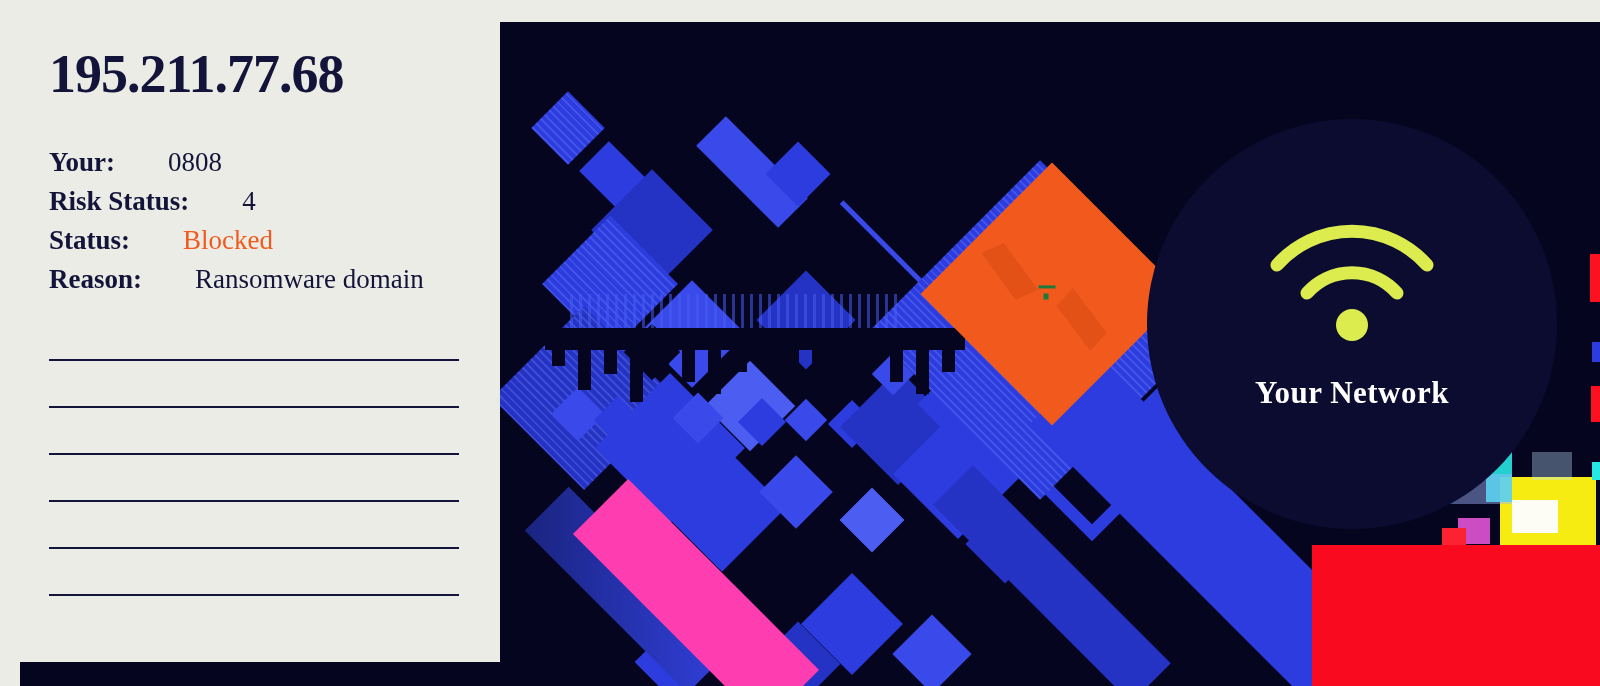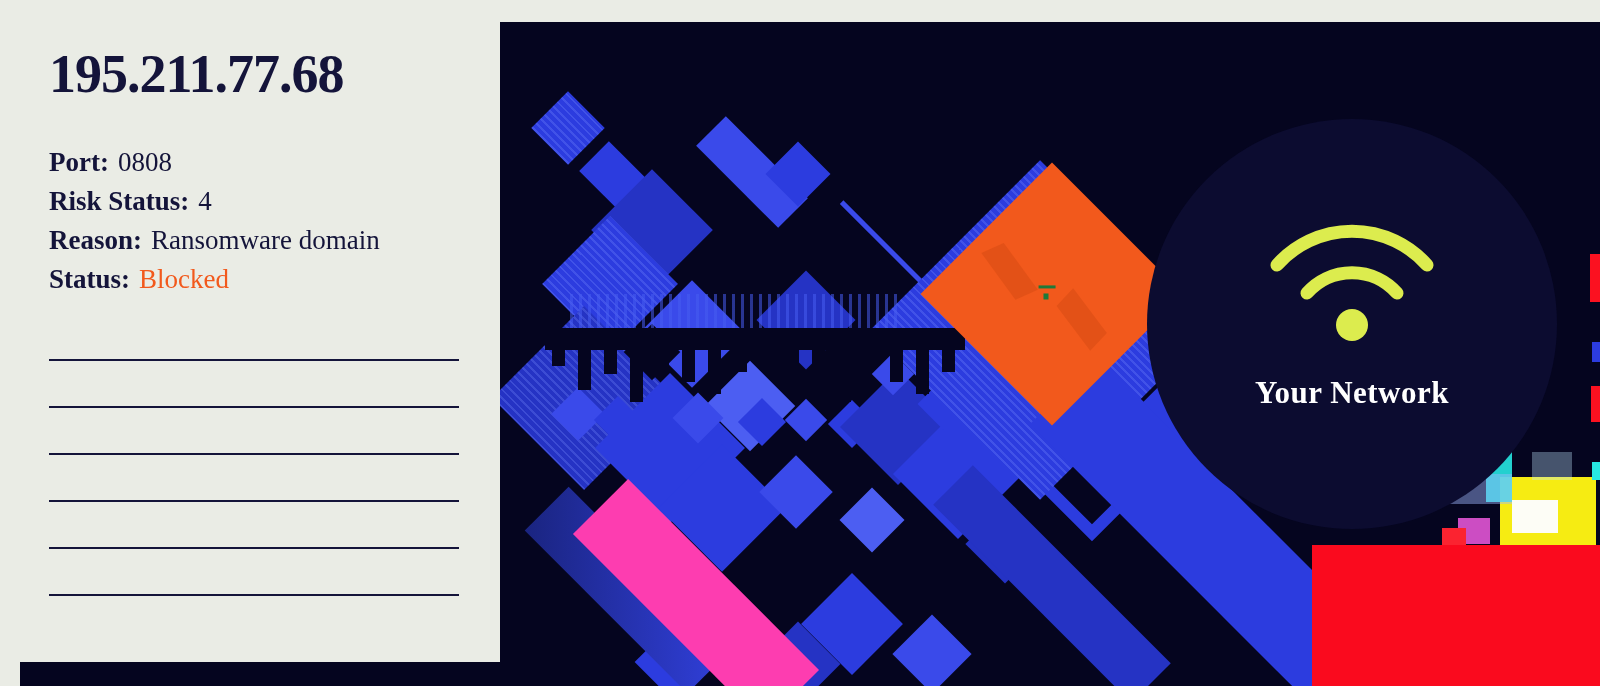--- a/index.html
+++ b/index.html
@@ -25,21 +25,21 @@
   }
   
   .left-panel{position:absolute;left:49px;top:46px;width:420px;}
   .ip-title{
     margin:0;font-size:54px;line-height:1.05;font-weight:700;
     letter-spacing:-1px;color:var(--ink);
   }
   .fields{margin-top:40px;font-size:27px;line-height:39px;color:var(--ink);}
   .field-row{white-space:nowrap;}
   .field-label{font-weight:700;margin-right:9px;}
-  .field-value{font-weight:400;}
+  .field-value{font-weight:400;margin-left:44px;}
   .field-value.status{color:var(--orange);}
   .redacted{margin-top:60px;}
   .redacted-line{width:410px;height:0;border-top:2px solid var(--ink);margin-bottom:45px;}
   
   .art{
     position:absolute;left:500px;top:22px;width:1100px;height:664px;
     background:var(--navy);overflow:hidden;
   }
   .navy-bottom-bar{position:absolute;left:20px;top:662px;width:480px;height:24px;background:var(--navy);}
   .shape{position:absolute;}
@@ -78,30 +78,30 @@
 </head>
 <body>
 
 <div class="stage">
 
   <div class="left-panel">
     <h1 class="ip-title">195.211.77.68</h1>
 
     <div class="fields">
       <div class="field-row">
-        <span class="field-label">Port:</span><span class="field-value">0808</span>
+        <span class="field-label">Your:</span><span class="field-value">0808</span>
       </div>
       <div class="field-row">
         <span class="field-label">Risk Status:</span><span class="field-value">4</span>
       </div>
       <div class="field-row">
+        <span class="field-label">Status:</span><span class="field-value status">Blocked</span>
+      </div>
+      <div class="field-row">
         <span class="field-label">Reason:</span><span class="field-value">Ransomware domain</span>
-      </div>
-      <div class="field-row">
-        <span class="field-label">Status:</span><span class="field-value status">Blocked</span>
       </div>
     </div>
 
     <div class="redacted">
       <div class="redacted-line"></div>
       <div class="redacted-line"></div>
       <div class="redacted-line"></div>
       <div class="redacted-line"></div>
       <div class="redacted-line"></div>
       <div class="redacted-line"></div>

